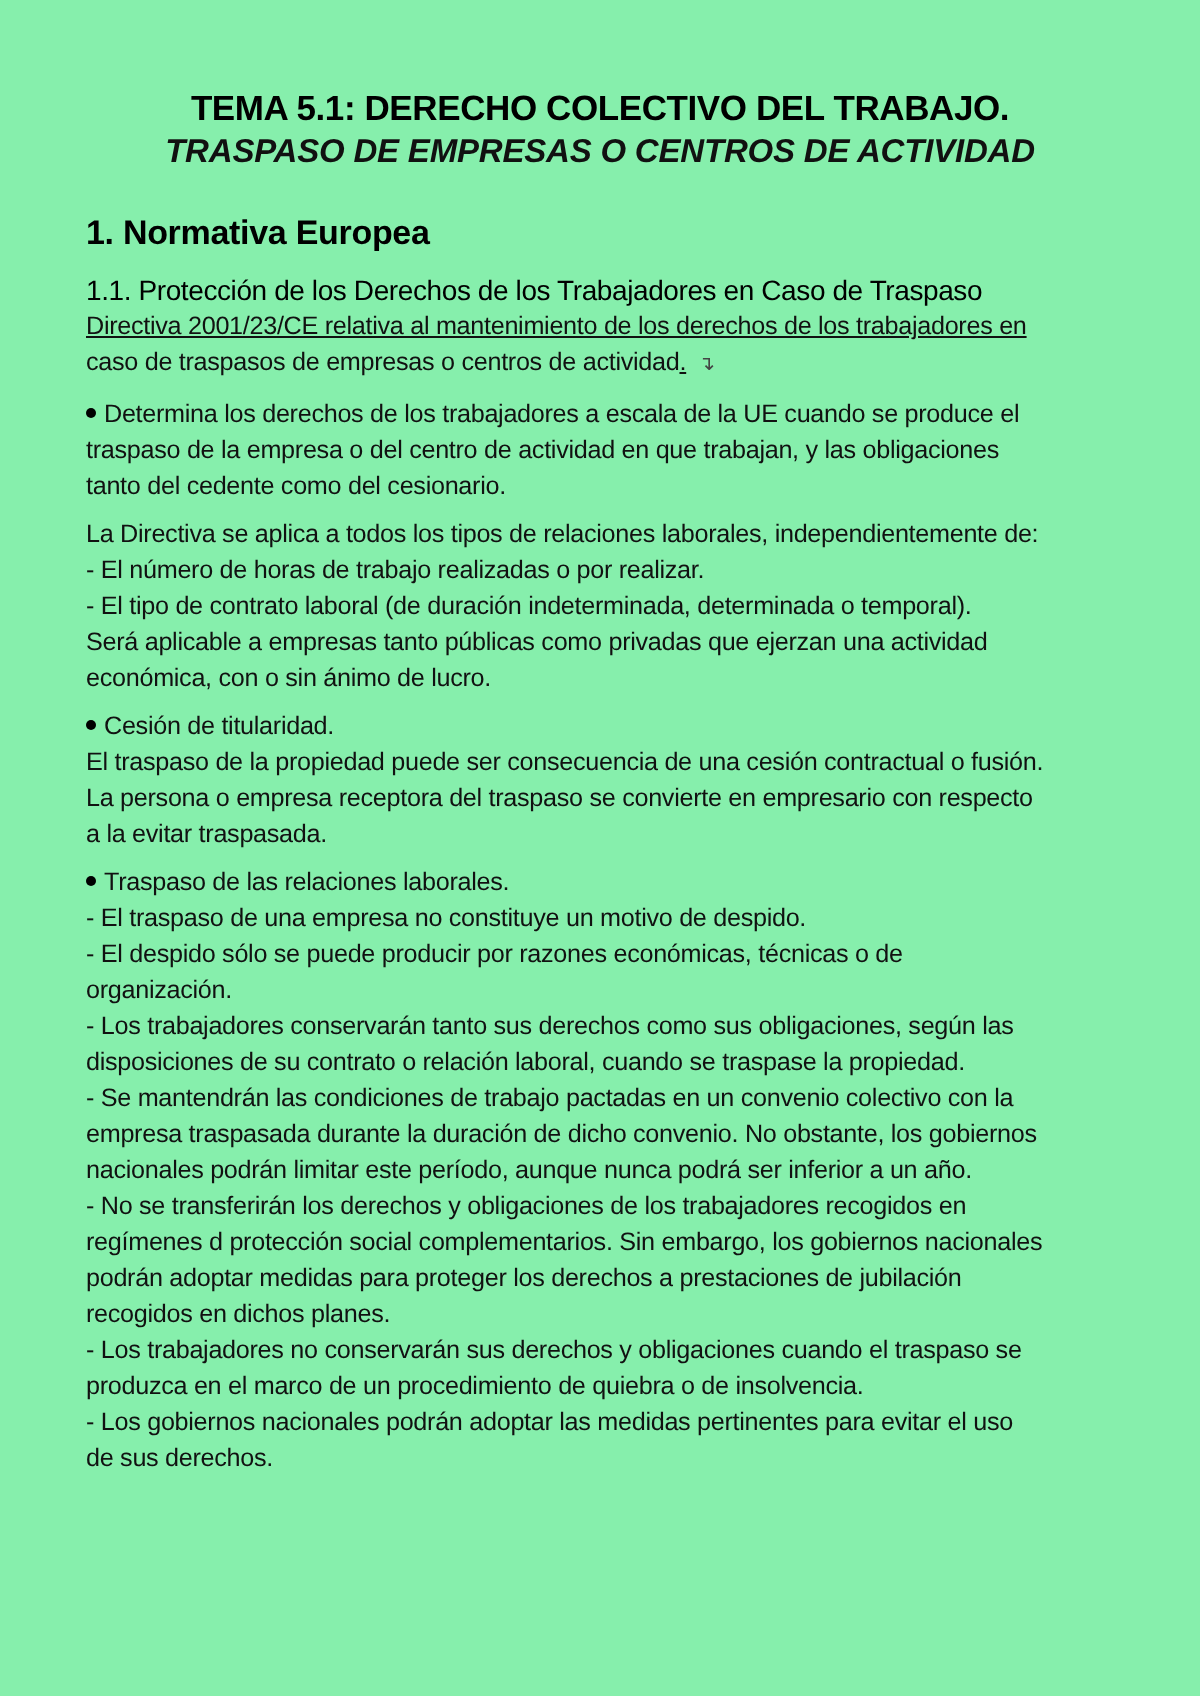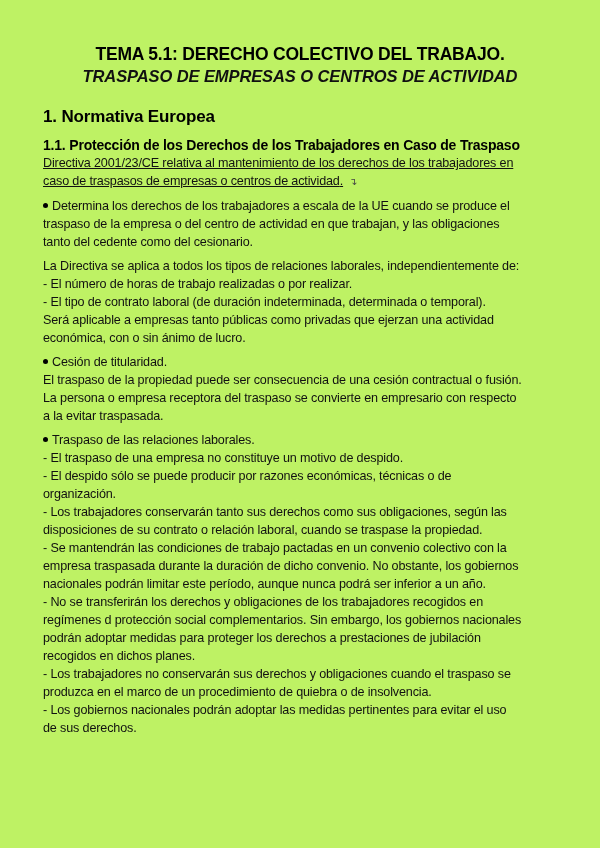--- a/index.html
+++ b/index.html
@@ -14,21 +14,21 @@
       position: relative;
       color: #111111;
       font-family: "Liberation Sans", sans-serif;
     }
     .page {
       position: absolute;
       left: 0;
       top: 0;
       width: 600px;
       height: 848px;
-      background: #bef264;
+      background: #86efac;
     }
     .title {
       position: absolute;
       top: 44px;
       left: 0;
       width: 600px;
       text-align: center;
       font-weight: bold;
       font-size: 17.5px;
       letter-spacing: -0.2px;
@@ -57,21 +57,21 @@
       letter-spacing: -0.15px;
     }
     .h1 {
       font-weight: bold;
       font-size: 17px;
       line-height: 20px;
       margin: 0 0 9px 0;
       color: #000;
     }
     .h2 {
-      font-weight: bold;
+      font-weight: normal;
       font-size: 14px;
       line-height: 18px;
       margin: 0;
       color: #000;
       letter-spacing: -0.2px;
     }
     .link-line {
       margin: 0;
       text-decoration: underline;
       color: #111;
@@ -101,21 +101,21 @@
 <div class="page">
   <h1 class="title">TEMA 5.1: DERECHO COLECTIVO DEL TRABAJO.</h1>
   <h2 class="subtitle">TRASPASO DE EMPRESAS O CENTROS DE ACTIVIDAD</h2>
 
   <div class="content">
     <div class="h1">1. Normativa Europea</div>
     <div class="h2">1.1. Protección de los Derechos de los Trabajadores en Caso de Traspaso</div>
 
     <div class="link-block">
       <p class="link-line line">Directiva 2001/23/CE relativa al mantenimiento de los derechos de los trabajadores en</p>
-      <p class="line" style="margin:0;"><span style="text-decoration:underline;">caso de traspasos de empresas o centros de actividad</span><span style="text-decoration:underline;">.</span><span class="mark" style="margin-left:6px;font-size:10px;color:#444;">↴</span></p>
+      <p class="line" style="margin:0;"><span style="">caso de traspasos de empresas o centros de actividad</span><span style="text-decoration:underline;">.</span><span class="mark" style="margin-left:6px;font-size:10px;color:#444;">↴</span></p>
     </div>
 
     <div class="para">
       <span class="line"><span class="bullet-glyph"></span><span>Determina los derechos de los trabajadores a escala de la UE cuando se produce el</span></span>
       <span class="line">traspaso de la empresa o del centro de actividad en que trabajan, y las obligaciones</span>
       <span class="line">tanto del cedente como del cesionario.</span>
     </div>
 
     <div class="para">
       <span class="line">La Directiva se aplica a todos los tipos de relaciones laborales, independientemente de:</span>

